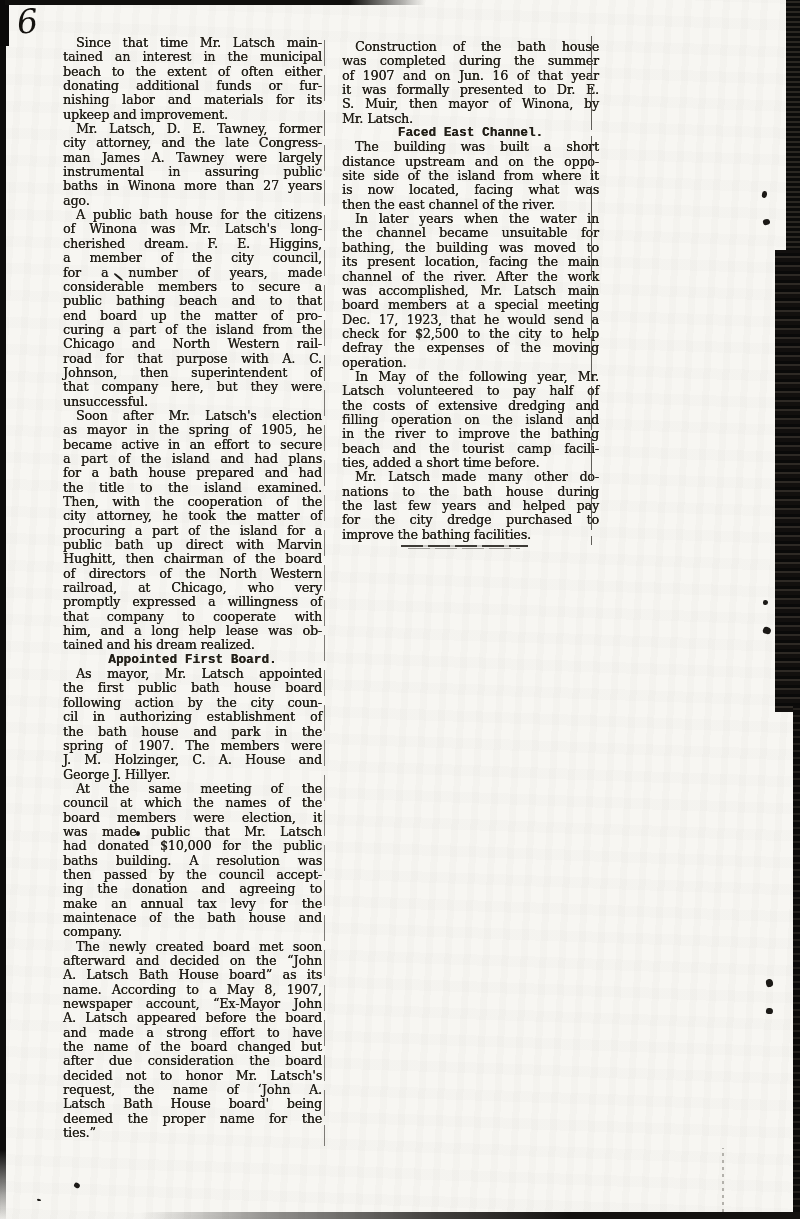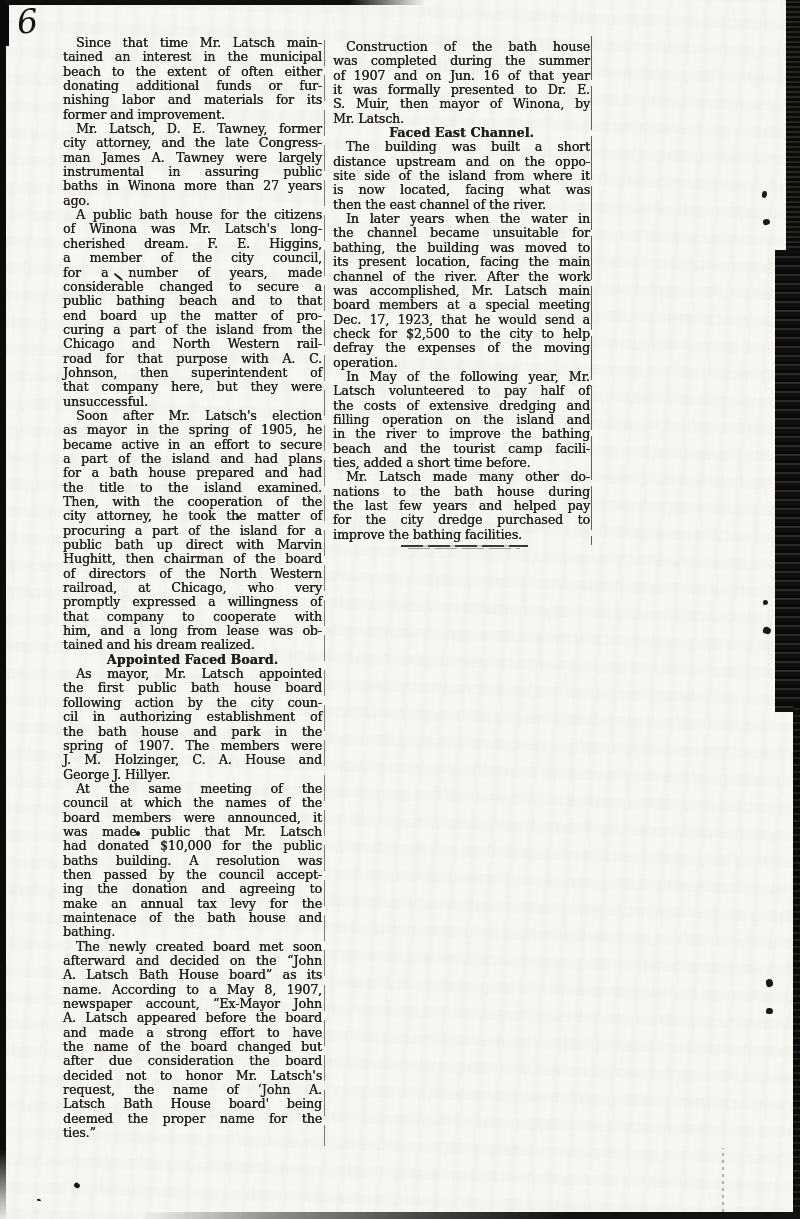--- a/index.html
+++ b/index.html
@@ -18,23 +18,23 @@
   .column{
     position:absolute;
     color:var(--ink-color,#232019);
     font-size:12.6px;line-height:14.35px;
     letter-spacing:-0.1px;
     text-shadow:0.25px 0 0 currentColor;
   }
   .line{text-align:justify;text-align-last:justify;white-space:normal;}
   .line.indent{text-indent:13px;}
   .line.end{text-align-last:left;}
-  .line.head{font-weight:bold;text-align:center;text-align-last:center;letter-spacing:0.1px;}
+  .line.head{font-weight:bold;text-align:center;text-align-last:center;letter-spacing:0.1px;font-family:Liberation Mono, monospace;}
   #left-col{left:63px;top:36px;width:259px;}
-  #right-col{left:333px;top:40px;width:257px;}
+  #right-col{left:342px;top:40px;width:257px;}
 
   .col-rule{position:absolute;width:1.4px;pointer-events:none;}
   #col-rule-1{
     left:324px;top:40px;height:1106px;opacity:.75;
     background:repeating-linear-gradient(180deg,var(--rule-color,#55524d) 0 26px,transparent 26px 35px);
   }
   #col-rule-2{
     left:591px;top:36px;height:509px;opacity:.85;
     background:repeating-linear-gradient(180deg,#46443f 0 44px,transparent 44px 50px);
   }
@@ -95,33 +95,33 @@
   <div class="paper-noise"></div>
 
   <span id="page-number">6</span>
 
   <div id="left-col" class="column">
       <div class="line indent">Since that time Mr. Latsch main-</div>
       <div class="line">tained an interest in the municipal</div>
       <div class="line">beach to the extent of often either</div>
       <div class="line">donating additional funds or fur-</div>
       <div class="line">nishing labor and materials for its</div>
-      <div class="line end">former and improvement.</div>
+      <div class="line end">upkeep and improvement.</div>
       <div class="line indent">Mr. Latsch, D. E. Tawney, former</div>
       <div class="line">city attorney, and the late Congress-</div>
       <div class="line">man James A. Tawney were largely</div>
       <div class="line">instrumental in assuring public</div>
       <div class="line">baths in Winona more than 27 years</div>
       <div class="line end">ago.</div>
       <div class="line indent">A public bath house for the citizens</div>
       <div class="line">of Winona was Mr. Latsch's long-</div>
       <div class="line">cherished dream. F. E. Higgins,</div>
       <div class="line">a member of the city council,</div>
       <div class="line">for a number of years, made</div>
-      <div class="line">considerable changed to secure a</div>
+      <div class="line">considerable members to secure a</div>
       <div class="line">public bathing beach and to that</div>
       <div class="line">end board up the matter of pro-</div>
       <div class="line">curing a part of the island from the</div>
       <div class="line">Chicago and North Western rail-</div>
       <div class="line">road for that purpose with A. C.</div>
       <div class="line">Johnson, then superintendent of</div>
       <div class="line">that company here, but they were</div>
       <div class="line end">unsuccessful.</div>
       <div class="line indent">Soon after Mr. Latsch's election</div>
       <div class="line">as mayor in the spring of 1905, he</div>
@@ -131,42 +131,42 @@
       <div class="line">the title to the island examined.</div>
       <div class="line">Then, with the cooperation of the</div>
       <div class="line">city attorney, he took the matter of</div>
       <div class="line">procuring a part of the island for a</div>
       <div class="line">public bath up direct with Marvin</div>
       <div class="line">Hughitt, then chairman of the board</div>
       <div class="line">of directors of the North Western</div>
       <div class="line">railroad, at Chicago, who very</div>
       <div class="line">promptly expressed a willingness of</div>
       <div class="line">that company to cooperate with</div>
-      <div class="line">him, and a long from lease was ob-</div>
+      <div class="line">him, and a long help lease was ob-</div>
       <div class="line end">tained and his dream realized.</div>
-      <div class="line head">Appointed Faced Board.</div>
+      <div class="line head">Appointed First Board.</div>
       <div class="line indent">As mayor, Mr. Latsch appointed</div>
       <div class="line">the first public bath house board</div>
       <div class="line">following action by the city coun-</div>
       <div class="line">cil in authorizing establishment of</div>
       <div class="line">the bath house and park in the</div>
       <div class="line">spring of 1907. The members were</div>
       <div class="line">J. M. Holzinger, C. A. House and</div>
       <div class="line end">George J. Hillyer.</div>
       <div class="line indent">At the same meeting of the</div>
       <div class="line">council at which the names of the</div>
-      <div class="line">board members were announced, it</div>
+      <div class="line">board members were election, it</div>
       <div class="line">was made public that Mr. Latsch</div>
       <div class="line">had donated $10,000 for the public</div>
       <div class="line">baths building. A resolution was</div>
       <div class="line">then passed by the council accept-</div>
       <div class="line">ing the donation and agreeing to</div>
       <div class="line">make an annual tax levy for the</div>
       <div class="line">maintenace of the bath house and</div>
-      <div class="line end">bathing.</div>
+      <div class="line end">company.</div>
       <div class="line indent">The newly created board met soon</div>
       <div class="line">afterward and decided on the “John</div>
       <div class="line">A. Latsch Bath House board” as its</div>
       <div class="line">name. According to a May 8, 1907,</div>
       <div class="line">newspaper account, “Ex-Mayor John</div>
       <div class="line">A. Latsch appeared before the board</div>
       <div class="line">and made a strong effort to have</div>
       <div class="line">the name of the board changed but</div>
       <div class="line">after due consideration the board</div>
       <div class="line">decided not to honor Mr. Latsch's</div>

